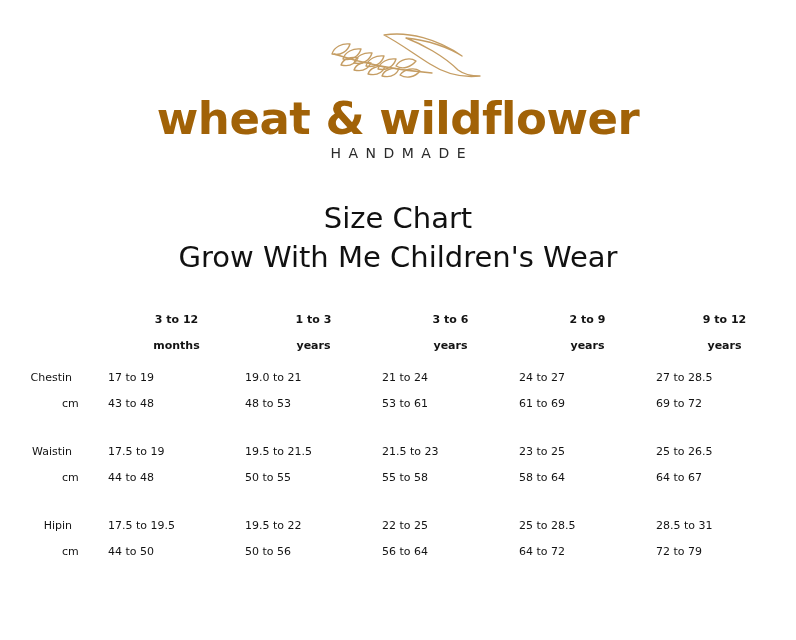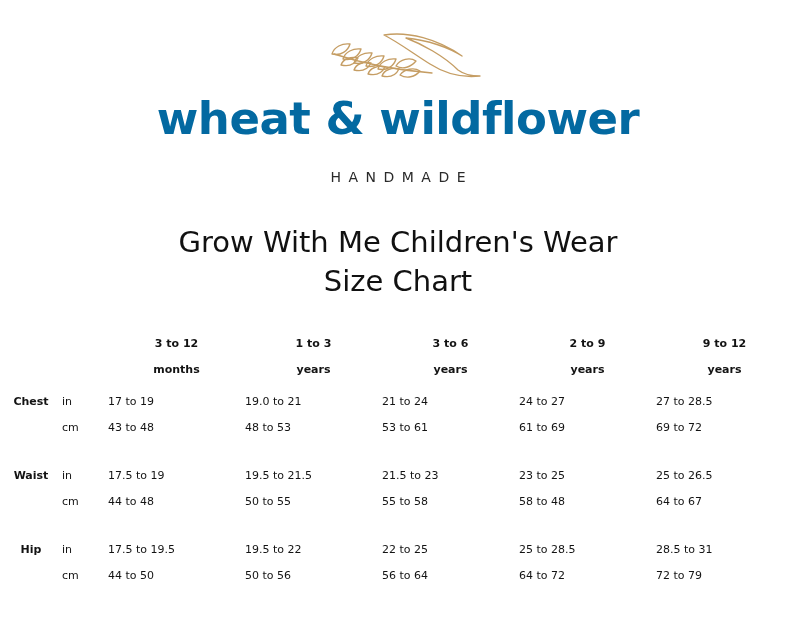--- a/index.html
+++ b/index.html
@@ -36,24 +36,24 @@
     width: 176px;
     height: 58px;
   }
   .brand-name {
     margin: 12px 0 0 0;
     font-family: "DejaVu Sans", "Liberation Sans", sans-serif;
     font-weight: 700;
     font-size: 45px;
     letter-spacing: -0.5px;
     line-height: 1;
-    color: #0369a1;
+    color: #a16207;
   }
   .brand-sub {
-    margin: 28px 0 0 0;
+    margin: 4px 0 0 0;
     font-family: "DejaVu Sans", "Liberation Sans", sans-serif;
     font-weight: 400;
     font-size: 14px;
     letter-spacing: 7.5px;
     text-indent: 7.5px;
     color: #2a2a2a;
   }
 
   
   .chart-title {
@@ -93,22 +93,22 @@
     text-align: center;
     font-weight: 700;
     font-size: 16px;
     line-height: 25px;
     padding-bottom: 14px;
     color: #0d0d0d;
   }
   .hdr-cell .hl { display: block; }
 
   .measure-cell {
-    text-align: center;
-    font-weight: 700;
+    text-align: right;
+    font-weight: 400;
     font-size: 16.5px;
     padding-left: 20px;
     color: #0d0d0d;
     white-space: nowrap;
   }
   .unit-cell {
     text-align: left;
     font-weight: 400;
     font-size: 16px;
     padding-left: 6px;
@@ -152,22 +152,22 @@
         <path d="M90 49 C 94 43, 104 41, 110 45 C 105 51, 97 53, 90 49 Z"></path>
       </g>
     </svg>
 
     <div class="brand-name">wheat &amp; wildflower</div>
 
     <div class="brand-sub">HANDMADE</div>
   </div>
 
   <div class="chart-title">
+    <span class="line">Size Chart</span>
     <span class="line">Grow With Me Children's Wear</span>
-    <span class="line">Size Chart</span>
   </div>
 
   <table class="size-table">
     <colgroup>
       <col class="c-measure">
       <col class="c-unit">
       <col class="c-data">
       <col class="c-data">
       <col class="c-data">
       <col class="c-data">
@@ -239,21 +239,21 @@
         <td class="data-cell">23 to 25</td>
         <td class="data-cell">25 to 26.5</td>
         <td></td>
       </tr>
       <tr class="row-cm">
         <td class="measure-cell"></td>
         <td class="unit-cell">cm</td>
         <td class="data-cell">44 to 48</td>
         <td class="data-cell">50 to 55</td>
         <td class="data-cell">55 to 58</td>
-        <td class="data-cell">58 to 48</td>
+        <td class="data-cell">58 to 64</td>
         <td class="data-cell">64 to 67</td>
         <td></td>
       </tr>
       <tr class="spacer">
         <td colspan="8"></td>
       </tr>
 
       <tr class="row-in">
         <td class="measure-cell">Hip</td>
         <td class="unit-cell">in</td>

